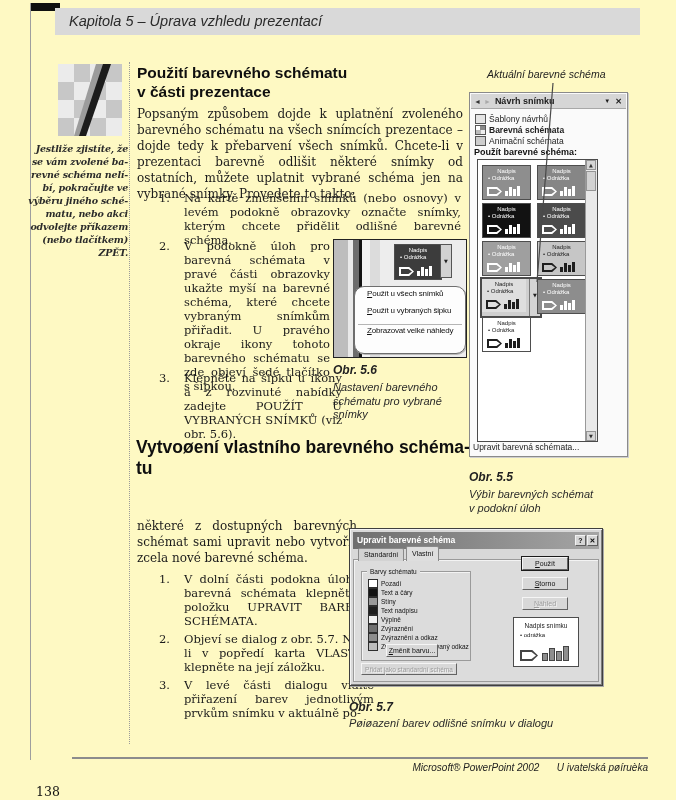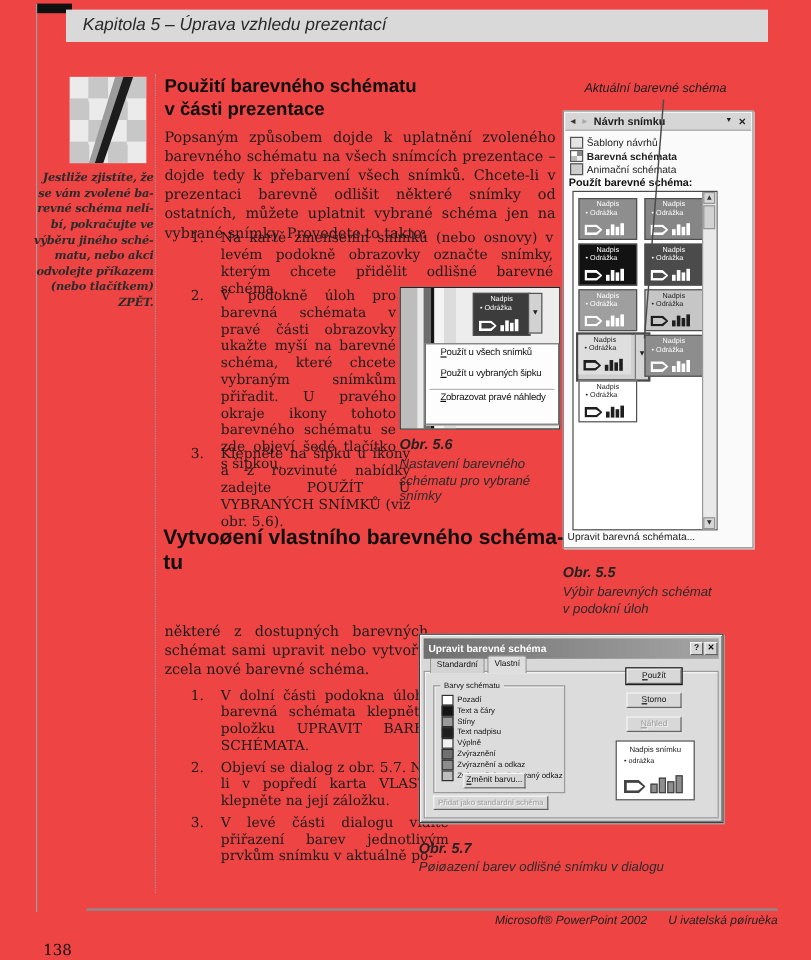--- a/index.html
+++ b/index.html
@@ -1,16 +1,16 @@
 <!DOCTYPE html>
 <html><head>
 <meta charset="utf-8">
 <style>
   html,body { margin:0; padding:0; background:#ffffff; }
-  .page { position:relative; width:676px; height:800px; background:#ef4444; overflow:hidden;
+  .page { position:relative; width:676px; height:800px; background:#fef9c3; overflow:hidden;
           font-family:"DejaVu Serif", serif; color:#1b1b1b; }
   .a { position:absolute; }
   .pre { white-space:pre-line; }
   .just { text-align:justify; }
 
   
   .corner-bar { background:#101010; }
   .head-band { background:#d9d9d9; }
   .head-title { font:italic 14.5px/27px "Liberation Sans", sans-serif; color:#2a2a2a; padding-left:14px; }
 
@@ -174,25 +174,25 @@
           <span class="bars">
             <i></i>
             <i></i>
             <i></i>
             <i></i>
           </span>
         </div>
     </div>
     <div class="a" style="left:106px;top:4px;width:12px;height:34px;background:#d2d2d2;border:1px solid #555;box-sizing:border-box;font-size:5px;text-align:center;line-height:32px;color:#222;">▼</div>
 
-    <div class="menu" style="left:20px;top:46px;width:110px;height:66px;">
+    <div class="menu" style="left:20px;top:46px;width:110px;height:66px;border-radius:10px;">
       <div class="menu-item accel" style="margin-top:2px;">Použít u všech snímků</div>
       <div class="menu-item accel">Použít u vybraných šipku</div>
       <div class="menu-sep"></div>
-      <div class="menu-item accel">Zobrazovat pravé náhledy</div>
+      <div class="menu-item accel">Zobrazovat velké náhledy</div>
     </div>
   </div>
   <div class="a figlabel" style="left:333px;top:363px;">Obr. 5.6</div>
   <div class="a figcap pre" style="left:333px;top:381px;width:130px;">Nastavení barevného
 schématu pro vybrané
 snímky</div>
 
   <div class="a h2 pre" style="left:136px;top:437px;width:335px;">Vytvoøení vlastního barevného schéma-
 tu</div>
   <div class="a para just" style="left:137px;top:518px;width:220px;">některé z dostupných barevných schémat sami upravit nebo vytvořit zcela nové barevné schéma.</div>

